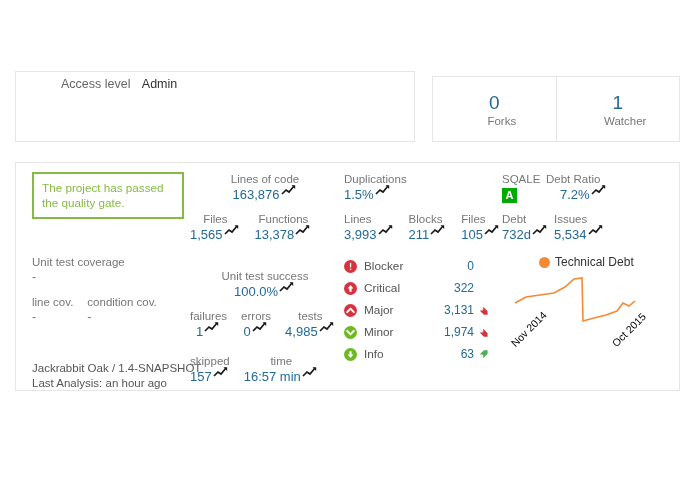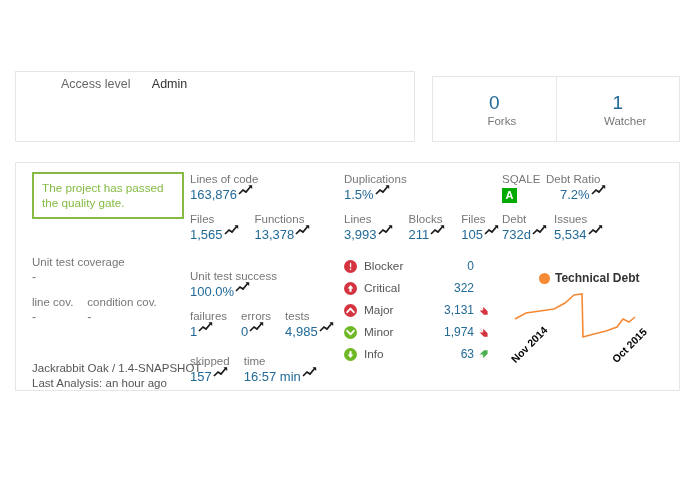--- a/index.html
+++ b/index.html
@@ -36,21 +36,21 @@
   }
   #access-inner {
     position: absolute;
     left: 45px;
     top: 5px;
     white-space: nowrap;
   }
   .access-label {
     font-size: 12.5px;
     color: #666;
-    margin-right: 18px;
+    margin-right: 8px;
   }
   .access-value {
     font-size: 12.5px;
     color: #333;
   }
 
   #stat-boxes {
     position: absolute;
     right: 0; top: 5px;
     width: 248px;
@@ -88,21 +88,21 @@
     left: 15px;
     top: 162px;
     width: 665px;
     height: 229px;
     border: 1px solid #e6e6e6;
     box-sizing: border-box;
     background: #fff;
   }
 
   .col { position: absolute; top: 0; }
-  #col-size   { left: 174px; width: 150px; }
+  #col-size   { left: 174px; width: 150px; text-align: center; }
   #col-dup    { left: 328px; width: 155px; }
   #col-debt   { left: 486px; width: 165px; }
 
   .metric-name {
     color: #777;
     font-size: 11.5px;
     line-height: 14px;
     white-space: nowrap;
   }
   .metric-value {
@@ -219,24 +219,23 @@
     width: 16px;
     margin-left: 4px;
     text-align: left;
     line-height: 0;
   }
 
   
   #debt-chart {
     position: absolute;
     left: 494px;
-    top: 108px;
+    top: 92px;
     width: 160px;
     height: 122px;
-    font-weight: bold;
   }
   #chart-legend {
     position: absolute;
     left: 29px;
     top: 0;
     display: flex;
     align-items: center;
     white-space: nowrap;
   }
   #legend-dot {

